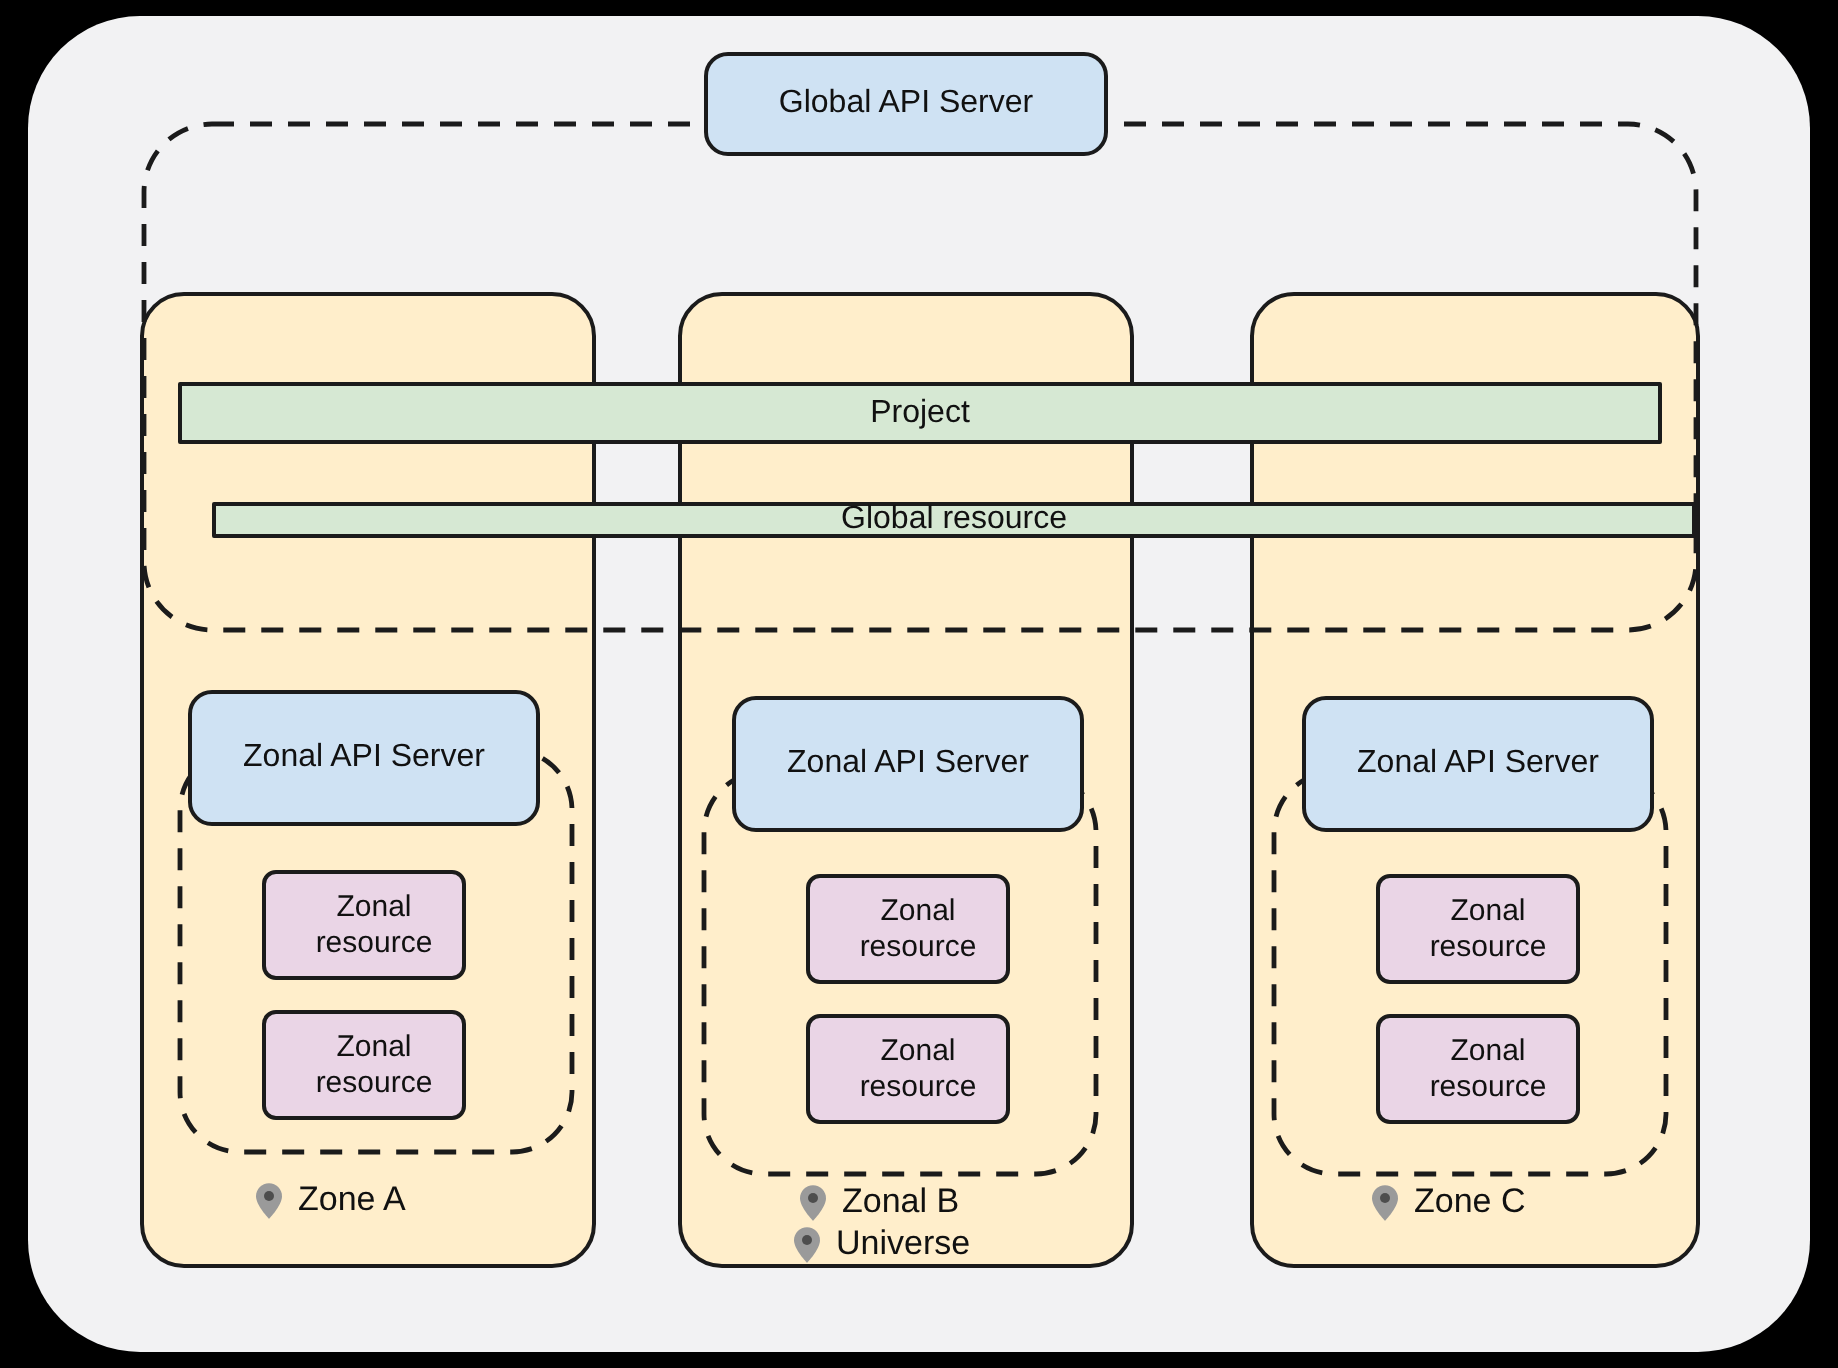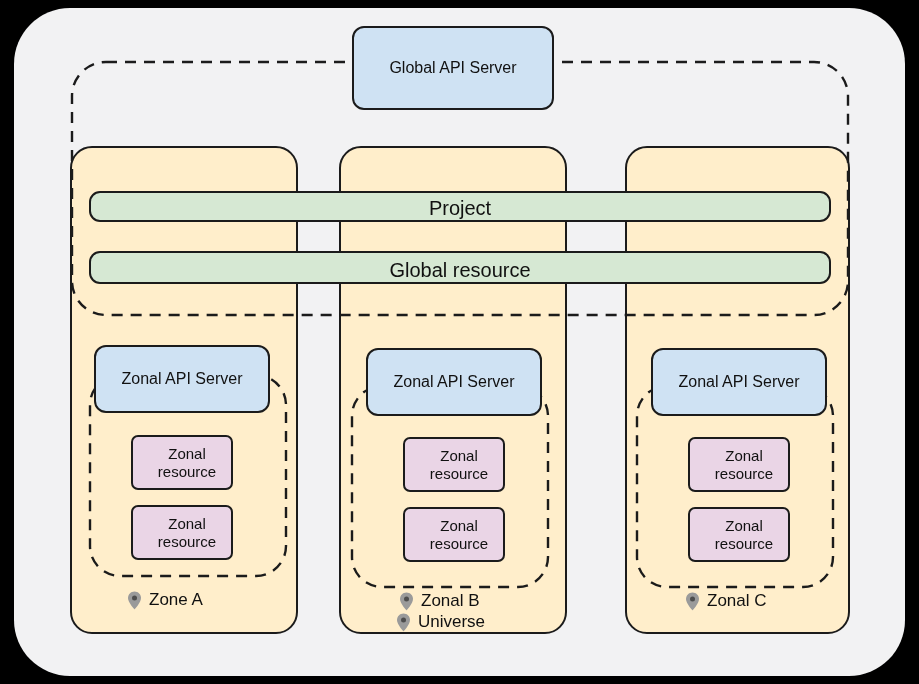--- a/index.html
+++ b/index.html
@@ -41,27 +41,27 @@
     background: #ffeecb;
     border: 2px solid #1b1b1b;
     border-radius: 22px;
     box-sizing: border-box;
   }
   
   .band {
     position: absolute;
     background: #d6e8d3;
     border: 2px solid #1b1b1b;
-    border-radius: 11px;
-    box-sizing: border-box;
-    display: flex;
-    align-items: flex-end;
+    border-radius: 1px;
+    box-sizing: border-box;
+    display: flex;
+    align-items: center;
     justify-content: center;
     color: #111111;
-    font-size: 20px;
+    font-size: 16px;
   }
   
   .api-box {
     position: absolute;
     background: #cfe2f3;
     border: 2px solid #1b1b1b;
     border-radius: 12px;
     box-sizing: border-box;
     display: flex;
     align-items: center;
@@ -119,28 +119,28 @@
 
     <rect x="72" y="62" width="776" height="253" rx="34" ry="34" fill="none" stroke="#1b1b1b" stroke-width="2.4" stroke-dasharray="11 8"></rect>
 
     <rect x="90" y="375" width="196" height="201" rx="30" ry="30" fill="none" stroke="#1b1b1b" stroke-width="2.4" stroke-dasharray="11 8"></rect>
 
     <rect x="352" y="386" width="196" height="201" rx="30" ry="30" fill="none" stroke="#1b1b1b" stroke-width="2.4" stroke-dasharray="11 8"></rect>
 
     <rect x="637" y="386" width="196" height="201" rx="30" ry="30" fill="none" stroke="#1b1b1b" stroke-width="2.4" stroke-dasharray="11 8"></rect>
   </svg>
 
-  <div class="api-box" style="left:352px; top:26px; width:202px; height:84px;">
+  <div class="api-box" style="left:352px; top:26px; width:202px; height:52px;">
     <span class="lbl">Global API Server</span>
   </div>
 
   <div class="band" style="left:89px; top:191px; width:742px; height:31px;">
     <span class="lbl">Project</span>
   </div>
-  <div class="band" style="left:89px; top:251px; width:742px; height:33px;">
+  <div class="band" style="left:106px; top:251px; width:742px; height:18px;">
     <span class="lbl">Global resource</span>
   </div>
 
   <div class="api-box" style="left:94px; top:345px; width:176px; height:68px;">
     <span class="lbl">Zonal API Server</span>
   </div>
   <div class="res-box" style="left:131px; top:435px; width:102px; height:55px;">
     <span>
       <span class="lbl">Zonal</span>
       <span class="lbl">resource</span>
@@ -202,21 +202,21 @@
       <span class="lbl">resource</span>
     </span>
   </div>
   <div class="caption" style="left:685px; top:591px;">
     <span class="pin-icon">
       <svg viewBox="0 0 15 19" xmlns="http://www.w3.org/2000/svg">
         <path d="M7.5 0.6C3.9 0.6 1 3.5 1 7.1c0 4.6 6.5 11.3 6.5 11.3S14 11.7 14 7.1C14 3.5 11.1 0.6 7.5 0.6z" fill="#9a9a9a"></path>
         <circle cx="7.5" cy="7" r="2.5" fill="#4d4d4d"></circle>
       </svg>
     </span>
-    <span class="lbl">Zonal C</span>
+    <span class="lbl">Zone C</span>
   </div>
 
   <div class="caption" style="left:396px; top:612px;">
     <span class="pin-icon">
       <svg viewBox="0 0 15 19" xmlns="http://www.w3.org/2000/svg">
         <path d="M7.5 0.6C3.9 0.6 1 3.5 1 7.1c0 4.6 6.5 11.3 6.5 11.3S14 11.7 14 7.1C14 3.5 11.1 0.6 7.5 0.6z" fill="#9a9a9a"></path>
         <circle cx="7.5" cy="7" r="2.5" fill="#4d4d4d"></circle>
       </svg>
     </span>
     <span class="lbl">Universe</span>

